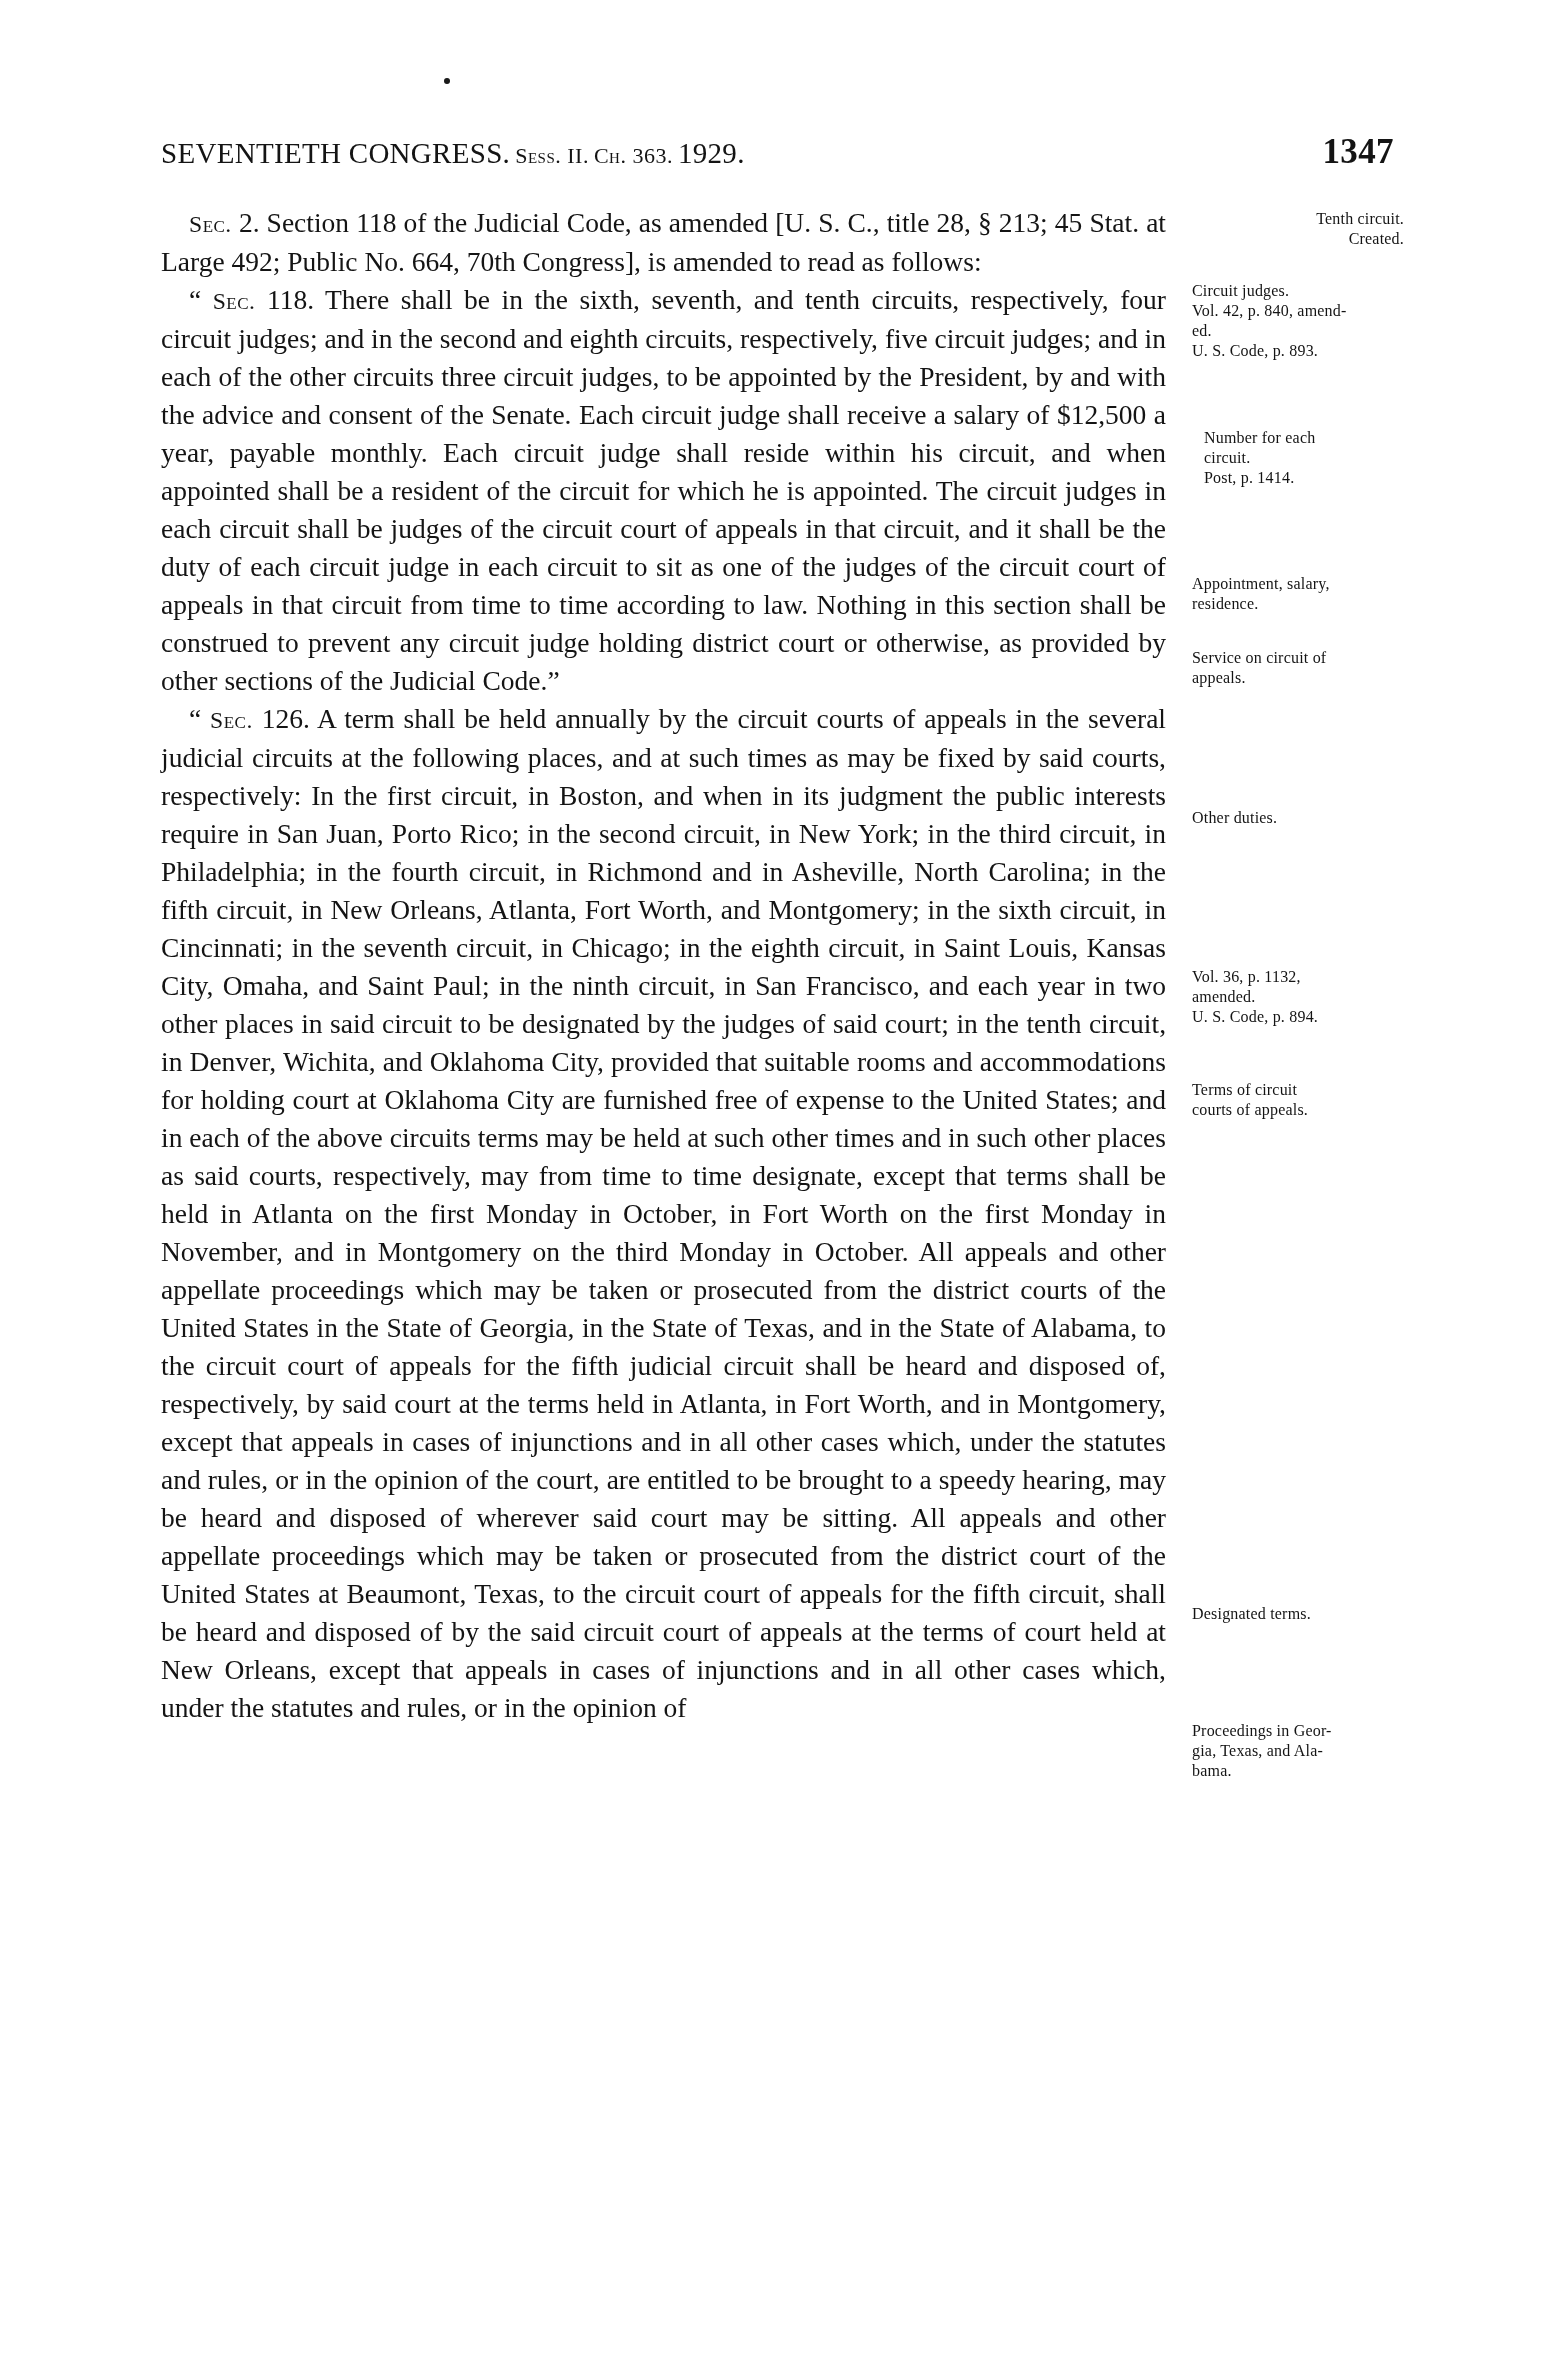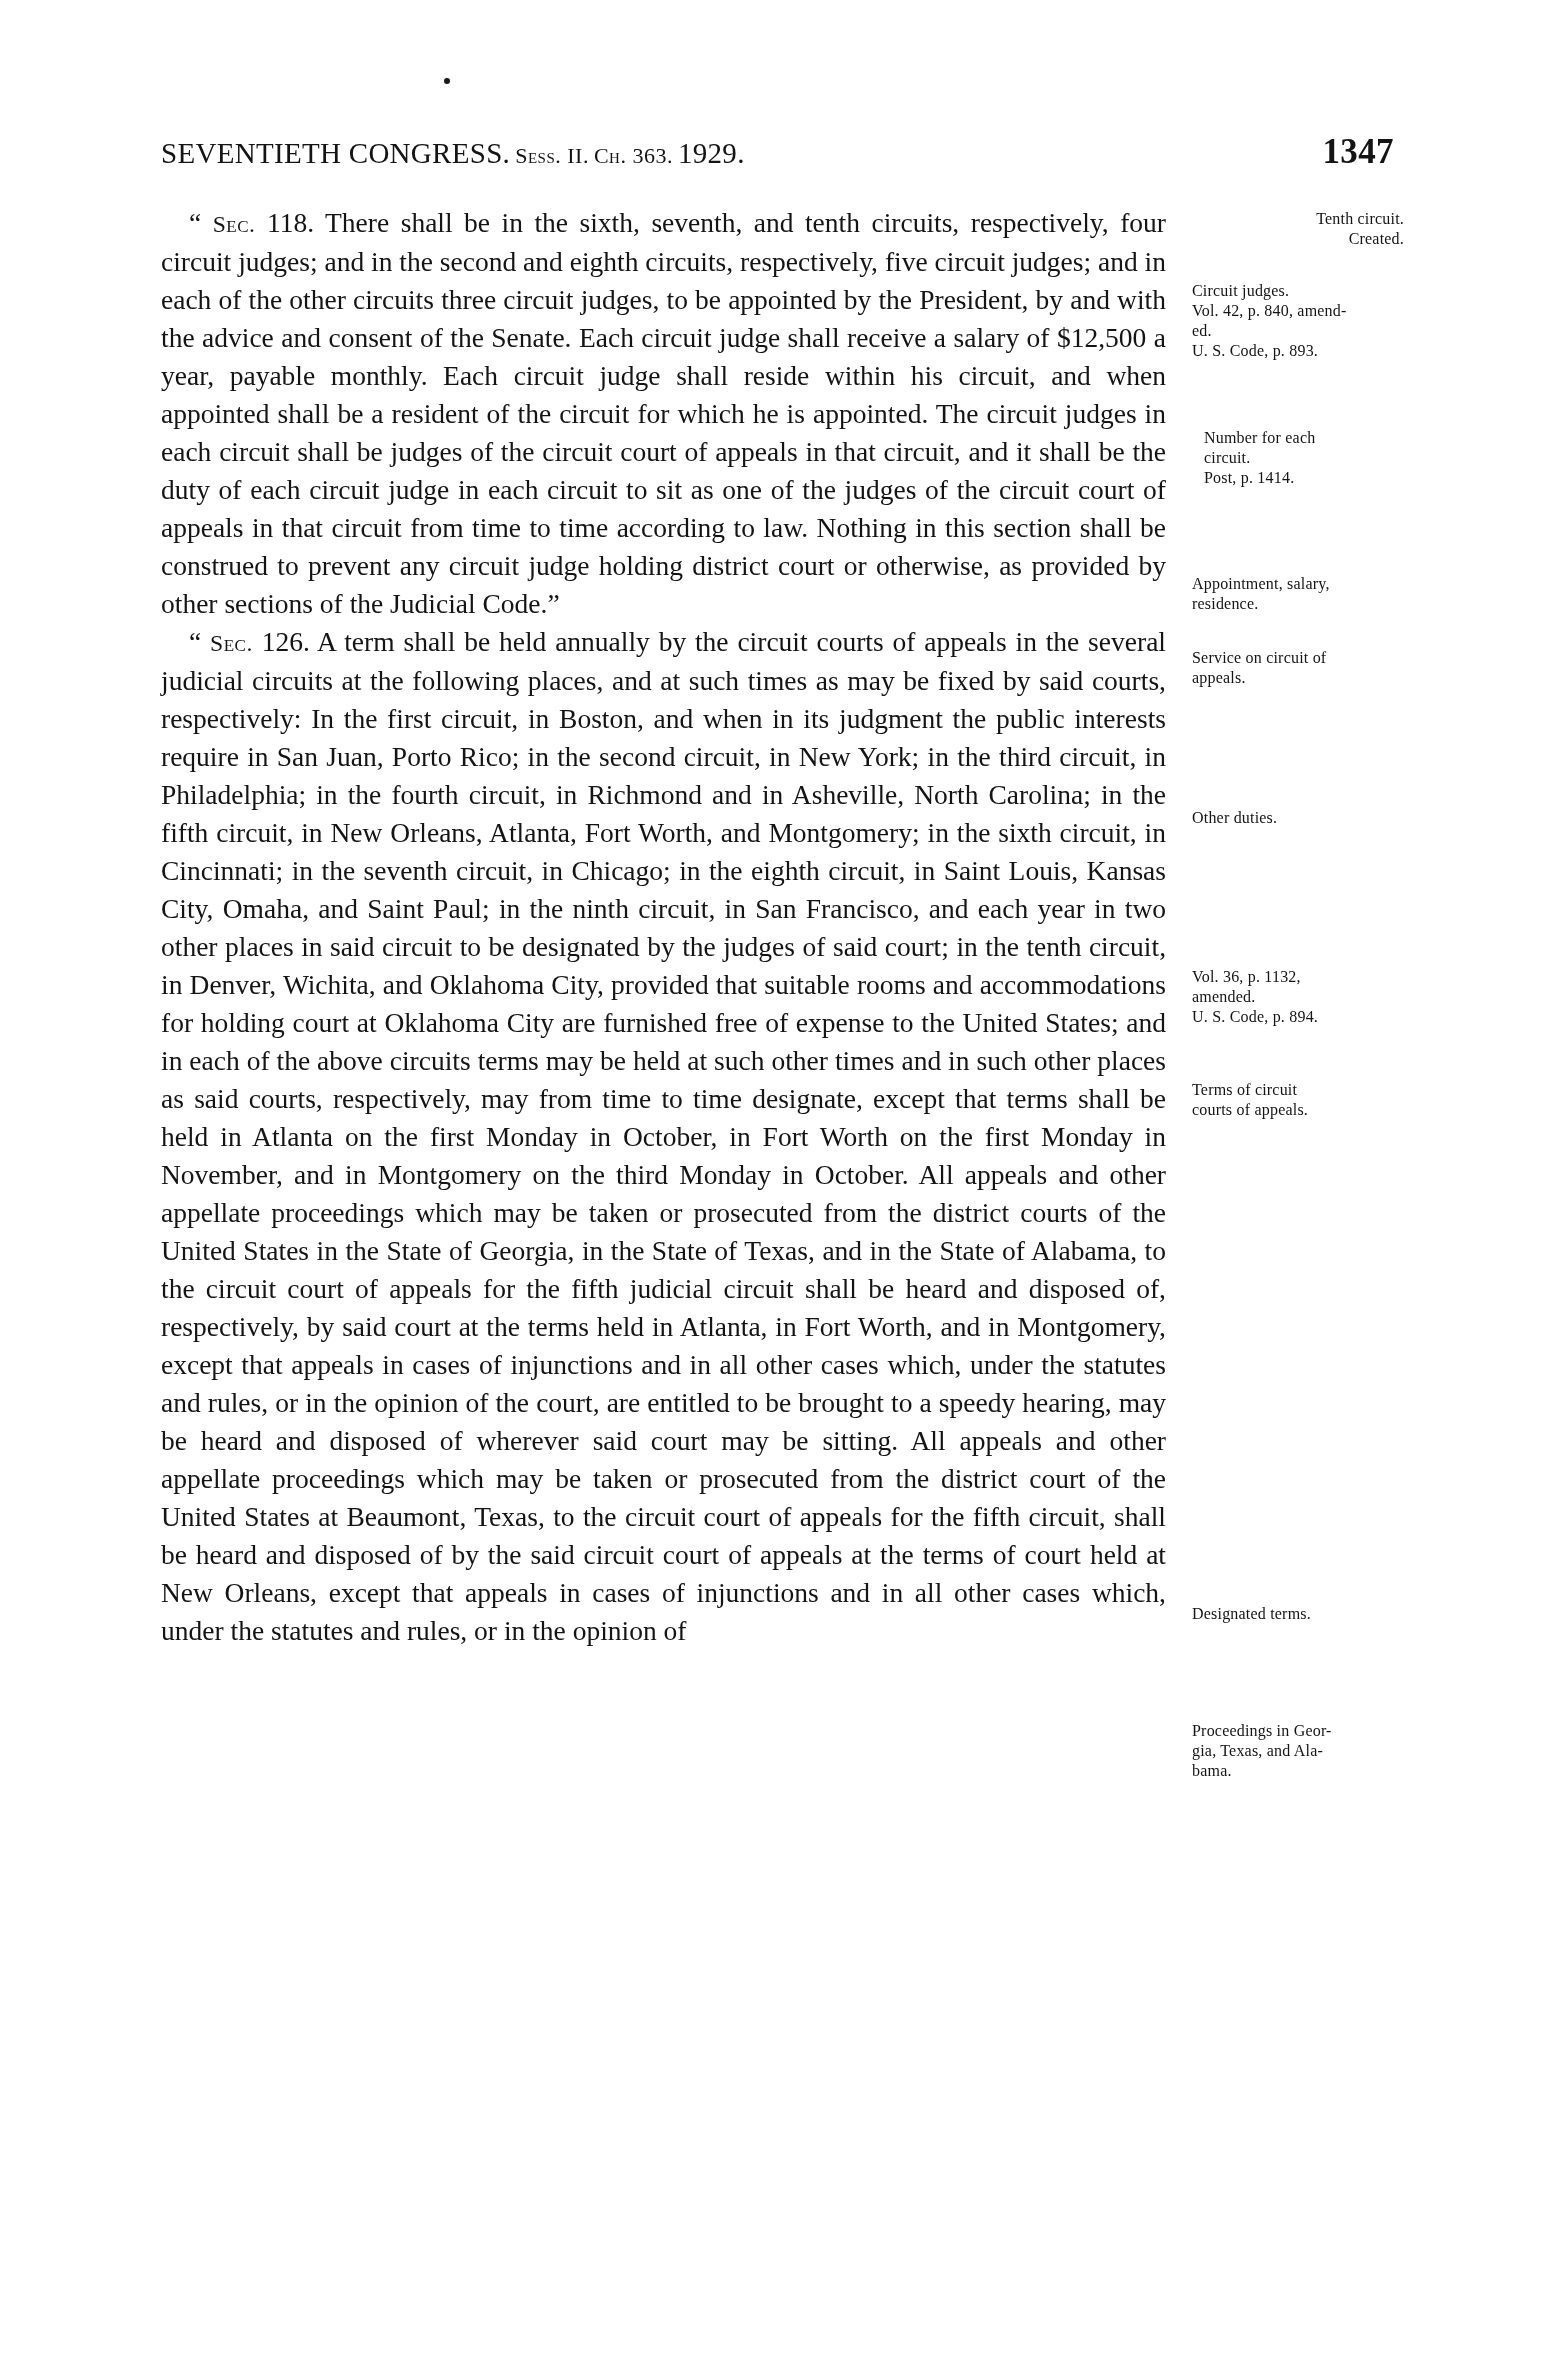--- a/index.html
+++ b/index.html
@@ -102,20 +102,21 @@
   <div class="dot"></div>
 
   <div class="runhead">
     <div class="runhead-left">
       <span>SEVENTIETH CONGRESS.</span><span class="sc">Sess. II.</span><span class="sc">Ch. 363.</span><span>1929.</span>
     </div>
     <div class="folio">1347</div>
   </div>
 
   <div class="col-main">
+    <p class="ind"><span class="sc">Sec.</span> 2. Section 118 of the Judicial Code, as amended [U. S. C., title 28, § 213; 45 Stat. at Large 492; Public No. 664, 70th Congress], is amended to read as follows:</p>
     <p class="ind">“ <span class="sc">Sec.</span> 118. There shall be in the sixth, seventh, and tenth circuits, respectively, four circuit judges; and in the second and eighth circuits, respectively, five circuit judges; and in each of the other circuits three circuit judges, to be appointed by the President, by and with the advice and consent of the Senate. Each circuit judge shall receive a salary of $12,500 a year, payable monthly. Each circuit judge shall reside within his circuit, and when appointed shall be a resident of the circuit for which he is appointed. The circuit judges in each circuit shall be judges of the circuit court of appeals in that circuit, and it shall be the duty of each circuit judge in each circuit to sit as one of the judges of the circuit court of appeals in that circuit from time to time according to law. Nothing in this section shall be construed to prevent any circuit judge holding district court or otherwise, as provided by other sections of the Judicial Code.”</p>
     <p class="ind">“ <span class="sc">Sec.</span> 126. A term shall be held annually by the circuit courts of appeals in the several judicial circuits at the following places, and at such times as may be fixed by said courts, respectively: In the first circuit, in Boston, and when in its judgment the public interests require in San Juan, Porto Rico; in the second circuit, in New York; in the third circuit, in Philadelphia; in the fourth circuit, in Richmond and in Asheville, North Carolina; in the fifth circuit, in New Orleans, Atlanta, Fort Worth, and Montgomery; in the sixth circuit, in Cincinnati; in the seventh circuit, in Chicago; in the eighth circuit, in Saint Louis, Kansas City, Omaha, and Saint Paul; in the ninth circuit, in San Francisco, and each year in two other places in said circuit to be designated by the judges of said court; in the tenth circuit, in Denver, Wichita, and Oklahoma City, provided that suitable rooms and accommodations for holding court at Oklahoma City are furnished free of expense to the United States; and in each of the above circuits terms may be held at such other times and in such other places as said courts, respectively, may from time to time designate, except that terms shall be held in Atlanta on the first Monday in October, in Fort Worth on the first Monday in November, and in Montgomery on the third Monday in October. All appeals and other appellate proceedings which may be taken or prosecuted from the district courts of the United States in the State of Georgia, in the State of Texas, and in the State of Alabama, to the circuit court of appeals for the fifth judicial circuit shall be heard and disposed of, respectively, by said court at the terms held in Atlanta, in Fort Worth, and in Montgomery, except that appeals in cases of injunctions and in all other cases which, under the statutes and rules, or in the opinion of the court, are entitled to be brought to a speedy hearing, may be heard and disposed of wherever said court may be sitting. All appeals and other appellate proceedings which may be taken or prosecuted from the district court of the United States at Beaumont, Texas, to the circuit court of appeals for the fifth circuit, shall be heard and disposed of by the said circuit court of appeals at the terms of court held at New Orleans, except that appeals in cases of injunctions and in all other cases which, under the statutes and rules, or in the opinion of</p>
   </div>
 
   <div class="sidenotes">
     <div class="note" id="n0" style="top: 5px; text-align: right;">
         <div class="row-line">Tenth circuit.</div>
         <div class="row-line">Created.</div>
       </div>
     <div class="note" id="n1" style="top: 77px;">

